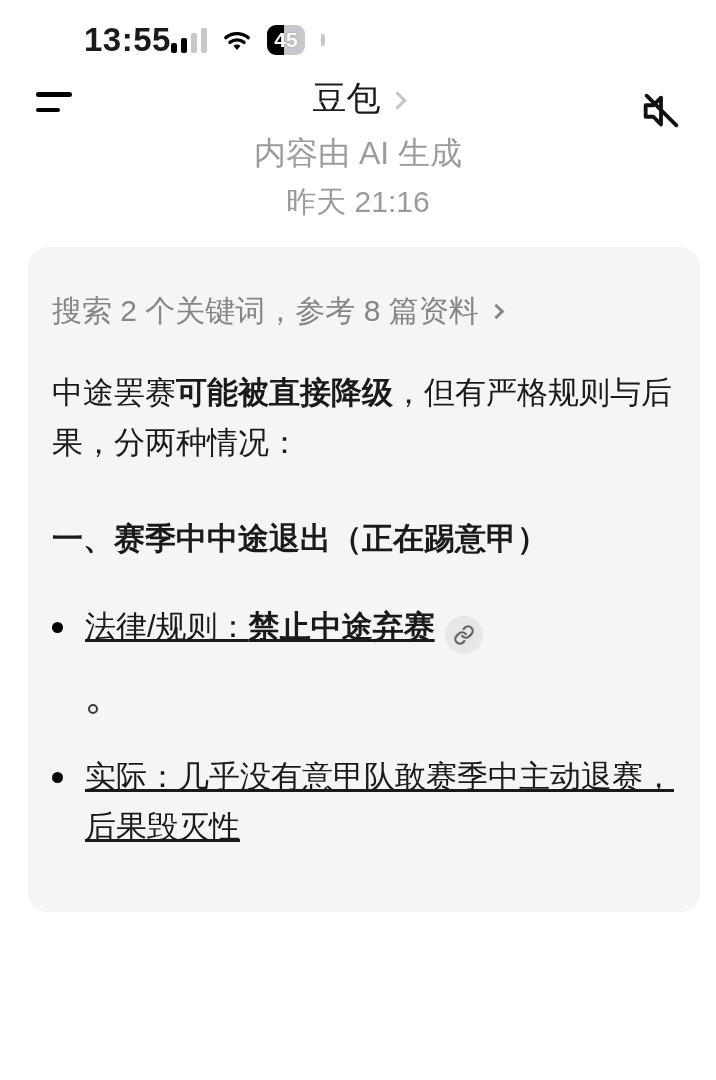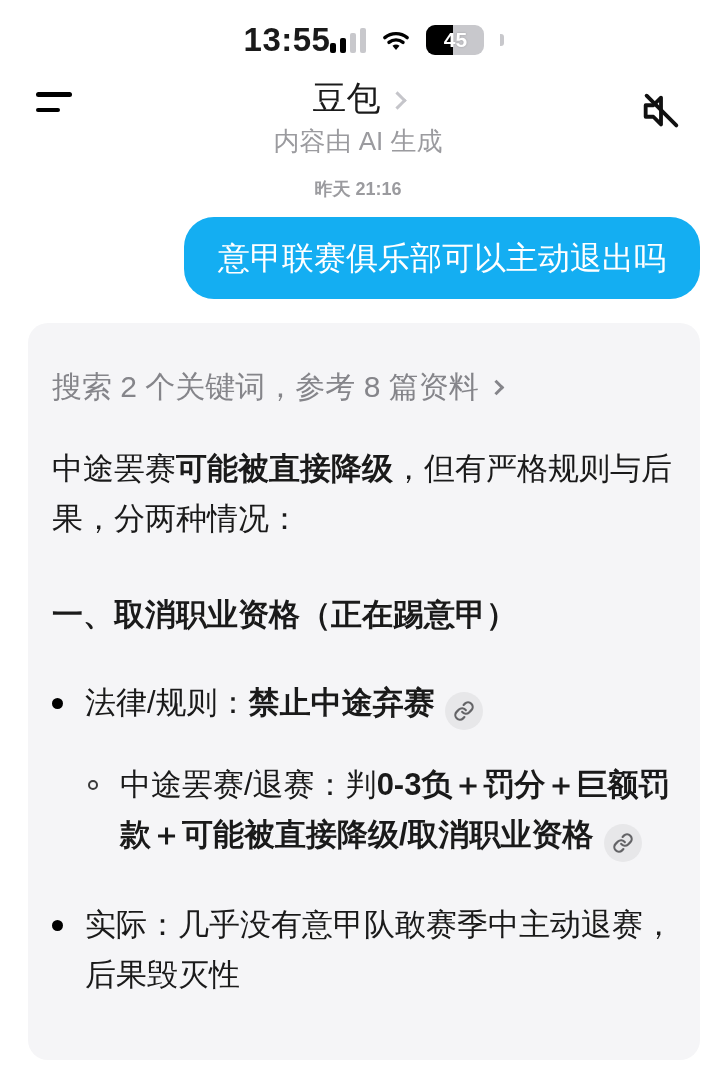--- a/index.html
+++ b/index.html
@@ -12,69 +12,69 @@
     --badge-bg:#E7E7E9;
     --badge-glyph:#636366;
     --bar-gray:#C8C8CC;
   }
   *{margin:0;padding:0;box-sizing:border-box;}
   html,body{background:#fff;}
   body{font-family:"Liberation Sans",sans-serif;color:var(--body-text);}
   .screen{width:716px;height:1080px;overflow:hidden;background:#fff;position:relative;}
 
   
-  .status-bar{height:62px;display:flex;align-items:center;justify-content:center;
+  .status-bar{height:62px;display:flex;align-items:center;justify-content:flex-start;
     padding:18px 52px 0 84px;}
   .status-time{font-size:33px;font-weight:700;letter-spacing:.5px;}
   .status-right{display:flex;align-items:center;gap:14px;}
   .signal{display:flex;align-items:flex-end;gap:4px;height:26px;}
   .signal i{display:block;width:6px;border-radius:2px;background:#000;}
   .signal .s1{height:10px;}
   .signal .s2{height:15px;}
   .signal .s3{height:20px;background:var(--bar-gray);}
   .signal .s4{height:25px;background:var(--bar-gray);}
   .wifi{width:32px;height:26px;}
-  .battery{position:relative;width:58px;height:30px;border-radius:9px;background:var(--bar-gray);
+  .battery{position:relative;width:38px;height:30px;border-radius:9px;background:var(--bar-gray);
     overflow:hidden;display:flex;align-items:center;justify-content:center;}
   .battery .fill{position:absolute;left:0;top:0;bottom:0;width:45%;background:#000;}
   .battery .pct{position:relative;font-size:21px;font-weight:700;color:#fff;z-index:2;
     text-shadow:0 0 2px rgba(0,0,0,.25);}
   .battery-cap{width:4px;height:12px;background:var(--bar-gray);border-radius:0 3px 3px 0;margin-left:2px;}
 
   
   .header{position:relative;margin-top:14px;min-height:118px;}
   .menu-btn{position:absolute;left:36px;top:16px;width:44px;height:34px;cursor:pointer;}
   .menu-btn .bar{display:block;height:4.5px;background:#000;border-radius:3px;}
   .menu-btn .bar1{width:36px;margin-bottom:11px;}
   .menu-btn .bar2{width:24px;}
   .title-block{text-align:center;}
   .title-row{display:inline-flex;align-items:center;gap:10px;cursor:pointer;}
   .page-title{font-size:34px;font-weight:400;}
   .chev{display:inline-block;width:13px;height:13px;border-top:3.5px solid #C5C5CA;
     border-right:3.5px solid #C5C5CA;transform:rotate(45deg);margin-top:2px;}
-  .subtitle{font-size:26px;color:var(--muted-gray);margin-top:2px;}
-  .timestamp{font-size:18px;color:var(--muted-gray);margin-top:18px;font-weight:bold;}
+  .subtitle{font-size:32px;color:var(--muted-gray);margin-top:10px;}
+  .timestamp{font-size:30px;color:var(--muted-gray);margin-top:6px;}
   .mute-btn{position:absolute;right:32px;top:12px;width:46px;height:46px;cursor:pointer;}
 
   
   .bubble-row{display:flex;justify-content:flex-end;padding:16px 16px 0;}
   .user-bubble{background:var(--user-bubble);color:var(--bubble-text);font-size:32px;
     padding:22px 34px;border-radius:30px;line-height:1.2;cursor:pointer;}
 
   .ai-card{margin:24px 16px 0 28px;background:var(--card-bg);border-radius:20px;
     padding:30px 24px 60px;font-size:31px;line-height:50px;}
   .search-meta{display:flex;align-items:center;gap:12px;color:var(--meta-text);
     font-size:30px;cursor:pointer;margin-top:9px;}
   .chev2{display:inline-block;width:11px;height:11px;border-top:3px solid var(--meta-text);
     border-right:3px solid var(--meta-text);transform:rotate(45deg);}
   .para{margin-top:32px;}
   .sec-title{font-size:31px;font-weight:700;margin-top:46px;}
   .bold{font-weight:700;}
 
-  .li{display:flex;align-items:flex-start;}
+  .li{display:flex;align-items:flex-start;text-decoration:underline;}
   .li.l1{margin-top:38px;}
   .li.l2{margin-top:30px;padding-left:36px;}
   .marker{flex:0 0 auto;margin-top:20px;margin-right:22px;}
   .dot{width:11px;height:11px;border-radius:50%;background:#000;}
   .ring{width:10px;height:10px;border-radius:50%;border:2.5px solid #3a3a3a;background:transparent;}
   .li-body{flex:1 1 auto;}
   .link-badge{display:inline-flex;align-items:center;justify-content:center;width:38px;height:38px;
     border-radius:50%;background:var(--badge-bg);vertical-align:-9px;margin-left:10px;cursor:pointer;}
 </style>
 </head>
@@ -118,54 +118,45 @@
       <div class="timestamp">昨天 21:16</div>
     </div>
     <div class="mute-btn">
       <svg viewBox="0 0 24 24" width="46" height="46" fill="none" stroke="#111" stroke-width="2" stroke-linejoin="round" stroke-linecap="round">
         <polygon points="12 5 8 9 4 9 4 15 8 15 12 19 12 5"></polygon>
         <line x1="4.5" y1="4" x2="20" y2="19.5"></line>
       </svg>
     </div>
   </div>
 
-  <div class="bubble-row">
-    <div class="user-bubble">意甲联赛俱乐部可以主动退出吗</div>
-  </div>
 
   <div class="ai-card">
 
     <div class="search-meta">
       <span>搜索 2 个关键词，参考 8 篇资料</span>
       <span class="chev2"></span>
     </div>
 
     <p class="para"><span>中途罢赛</span><span class="bold">可能被直接降级</span><span>，但有严格规则与后果，分两种情况：</span></p>
 
-    <div class="sec-title">一、取消职业资格（正在踢意甲）</div>
+    <div class="sec-title">一、赛季中中途退出（正在踢意甲）</div>
 
     <div class="li l1">
       <span class="marker dot"></span>
       <div class="li-body"><span><span>法律/规则：</span><span class="bold">禁止中途弃赛</span></span><span class="link-badge">
             <svg viewBox="0 0 24 24" width="22" height="22" fill="none" stroke="#636366" stroke-width="2.4" stroke-linecap="round">
               <path d="M10 13a5 5 0 0 0 7.54.54l2.5-2.5a5 5 0 0 0-7.07-7.07l-1.4 1.4"></path>
               <path d="M14 11a5 5 0 0 0-7.54-.54l-2.5 2.5a5 5 0 0 0 7.07 7.07l1.4-1.4"></path>
             </svg>
           </span></div>
     </div>
 
 
     <div class="li l2">
       <span class="marker ring"></span>
-      <div class="li-body"><span><span>中途罢赛/退赛：判</span><span class="bold">0-3负＋罚分＋巨额罚款＋可能被直接降级/取消职业资格</span></span><span class="link-badge">
-            <svg viewBox="0 0 24 24" width="22" height="22" fill="none" stroke="#636366" stroke-width="2.4" stroke-linecap="round">
-              <path d="M10 13a5 5 0 0 0 7.54.54l2.5-2.5a5 5 0 0 0-7.07-7.07l-1.4 1.4"></path>
-              <path d="M14 11a5 5 0 0 0-7.54-.54l-2.5 2.5a5 5 0 0 0 7.07 7.07l1.4-1.4"></path>
-            </svg>
-          </span></div>
     </div>
 
     <div class="li l1">
       <span class="marker dot"></span>
       <div class="li-body"><span>实际：几乎没有意甲队敢赛季中主动退赛，后果毁灭性</span></div>
     </div>
 
   </div>
 </div>
 

